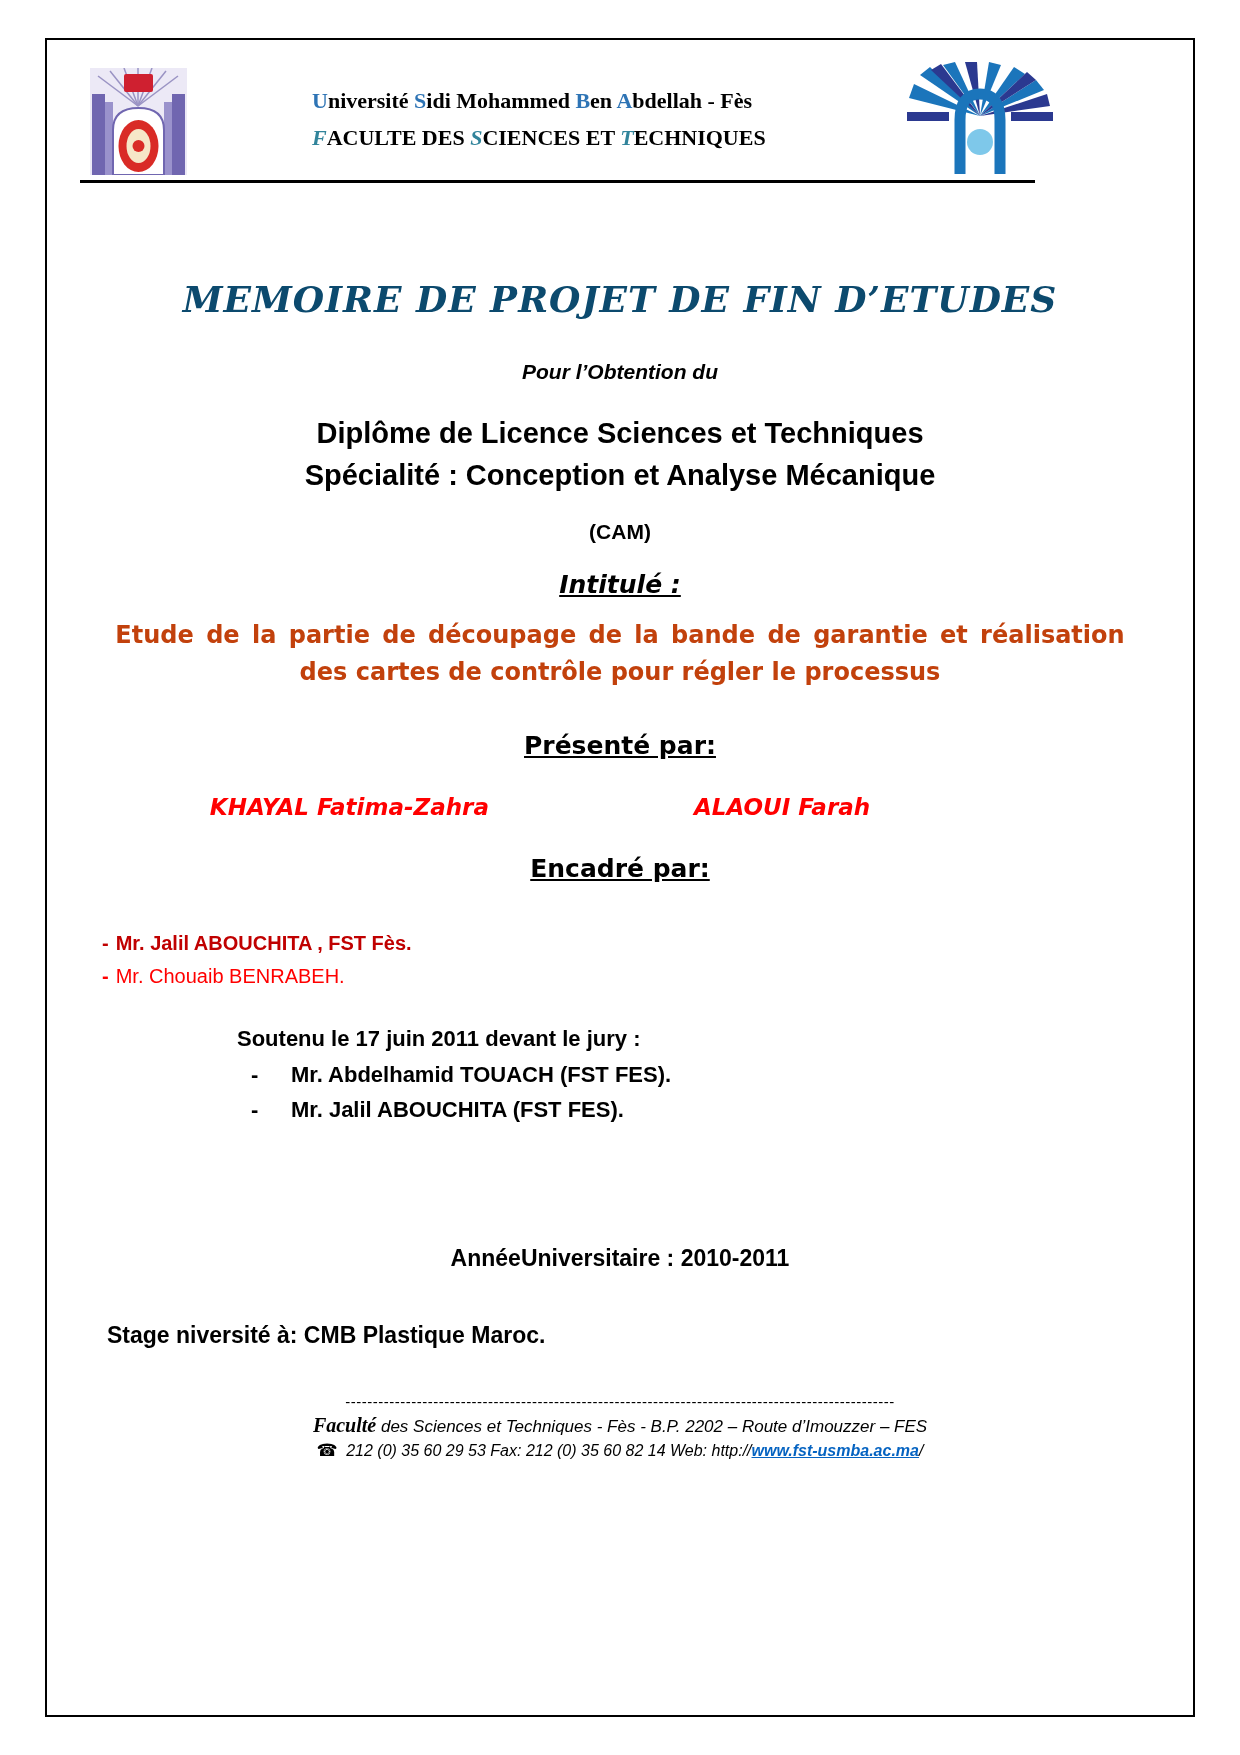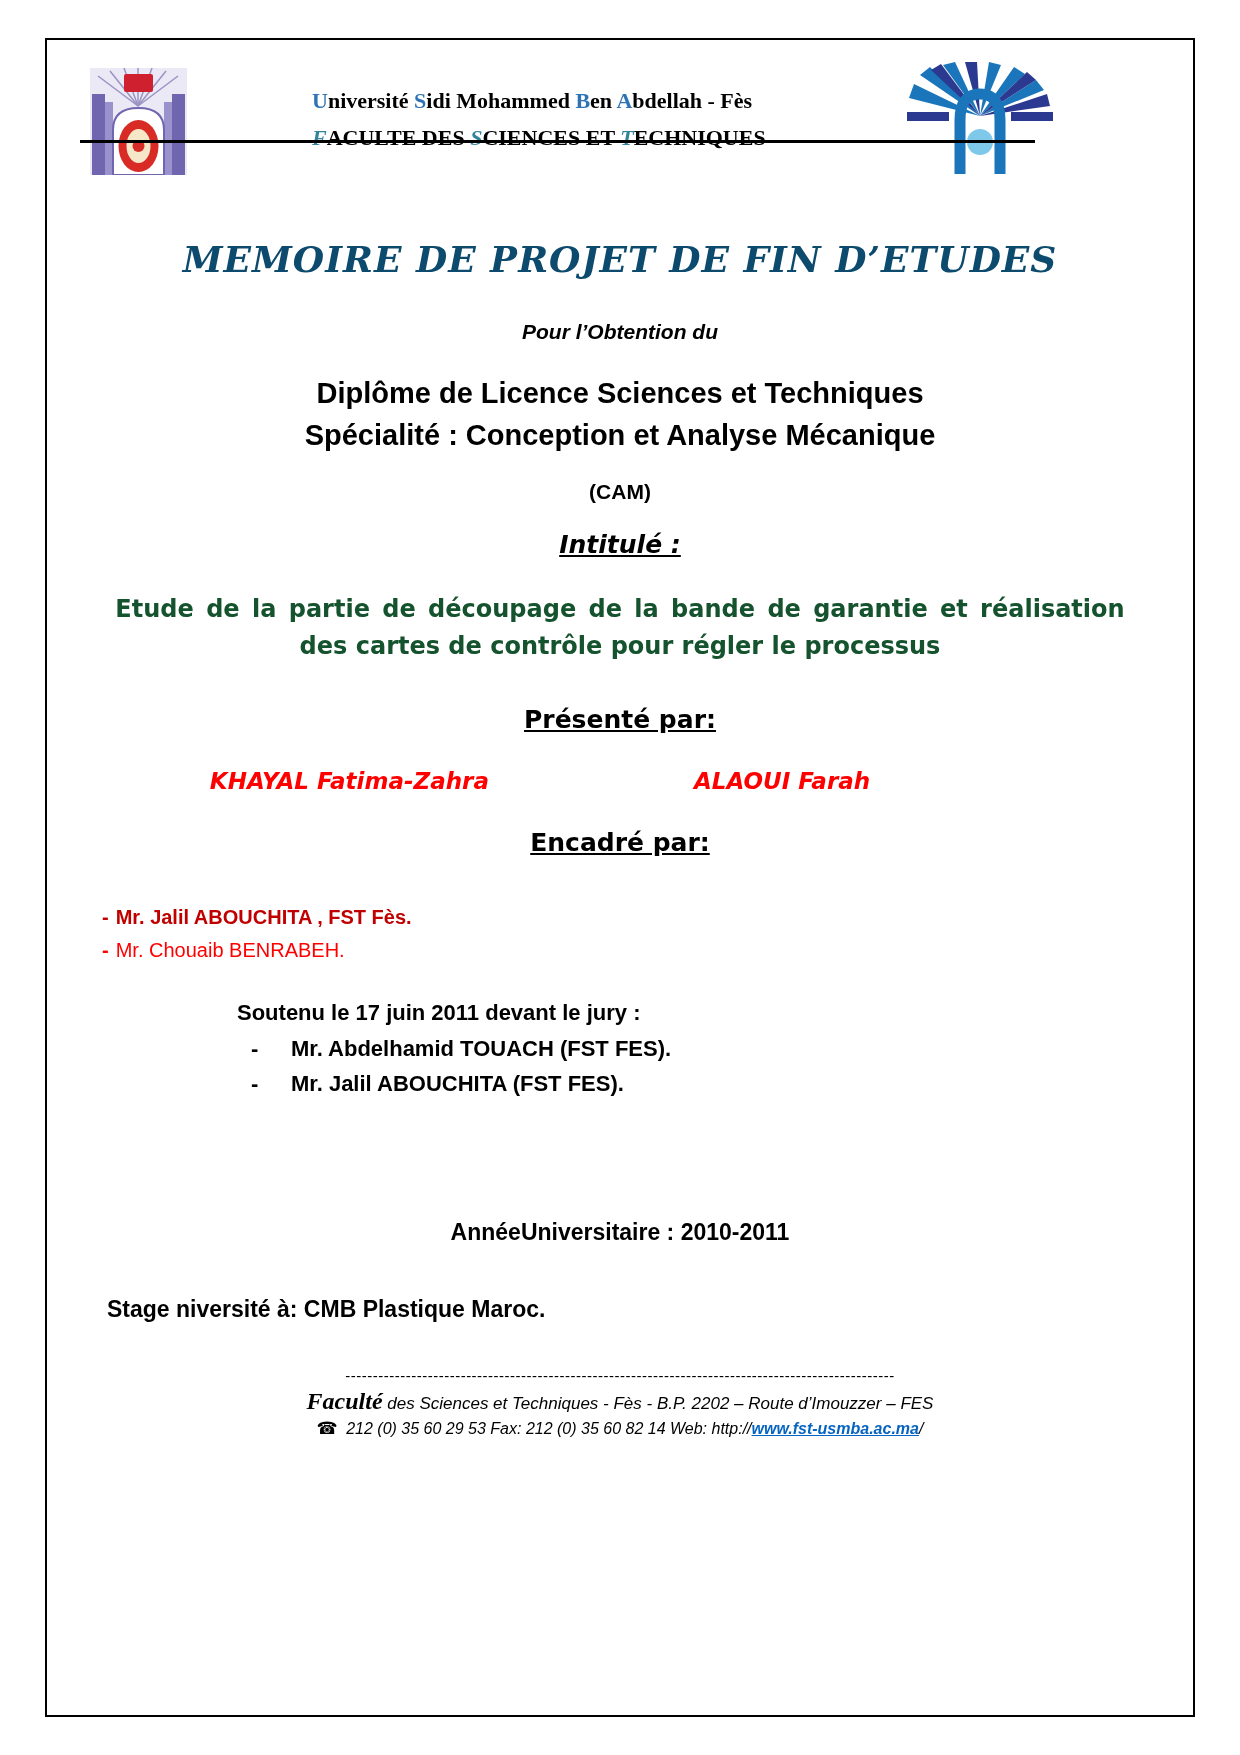--- a/index.html
+++ b/index.html
@@ -16,21 +16,21 @@
   }
 
   .frame {
     position: absolute;
     left: 45px; top: 38px; right: 45px; bottom: 38px;
     border: 2px solid #000000;
     background: #ffffff;
   }
 
   
-  .header { position: relative; height: 100px; }
+  .header { position: relative; height: 140px; }
 
   .logo-left { position: absolute; left: 43px; top: 28px; width: 97px; height: 107px; }
   .logo-right { position: absolute; right: 138px; top: 22px; width: 150px; height: 116px; }
 
   .header-text {
     position: absolute; left: 265px; top: 42px;
     font-family: "Liberation Serif", serif;
     font-weight: bold; font-size: 22px; color: #000;
     line-height: 37px; white-space: nowrap;
   }
@@ -66,23 +66,23 @@
   .cam { margin-top: 24px; font-weight: bold; font-size: 21px; }
 
   .intitule {
     margin-top: 26px;
     font-family: "DejaVu Sans", sans-serif;
     font-weight: bold; font-style: italic; font-size: 25px;
     text-decoration: underline;
   }
 
   .subject {
-    margin-top: 32px;
-    font-family: "DejaVu Sans", sans-serif;
-    font-weight: bold; font-size: 24px; color: #14532d;
+    margin-top: 18px;
+    font-family: "DejaVu Sans", sans-serif;
+    font-weight: bold; font-size: 24px; color: #c2410c;
     line-height: 1.55;
   }
   .subject .l1 { word-spacing: 4px; }
 
   .presente, .encadre {
     font-family: "DejaVu Sans", sans-serif;
     font-weight: bold; font-size: 25px;
     text-decoration: underline;
   }
   .presente { margin-top: 40px; }
@@ -116,21 +116,21 @@
 
   .stage-line {
     margin-top: 50px; margin-left: 60px;
     text-align: left; font-weight: bold; font-size: 23px;
   }
 
   
   .footer { margin-top: 44px; text-align: center; }
   .footer-dashes { font-size: 15px; letter-spacing: 0.5px; white-space: nowrap; }
   .footer-line1 { margin-top: 4px; font-style: italic; font-size: 17px; }
-  .footer-line1 .fac { font-weight: bold; font-size: 24px; font-family: "Liberation Serif", serif; }
+  .footer-line1 .fac { font-weight: bold; font-size: 20px; font-family: "Liberation Serif", serif; }
   .footer-line2 { margin-top: 3px; font-style: italic; font-size: 16px; }
   .phone-glyph { font-style: normal; font-size: 17px; margin-right: 4px; }
   .web-link { color: #0563C1; font-weight: bold; text-decoration: underline; cursor: pointer; }
 </style>
 </head>
 <body>
 
 <div class="page">
   <div class="frame">
 

